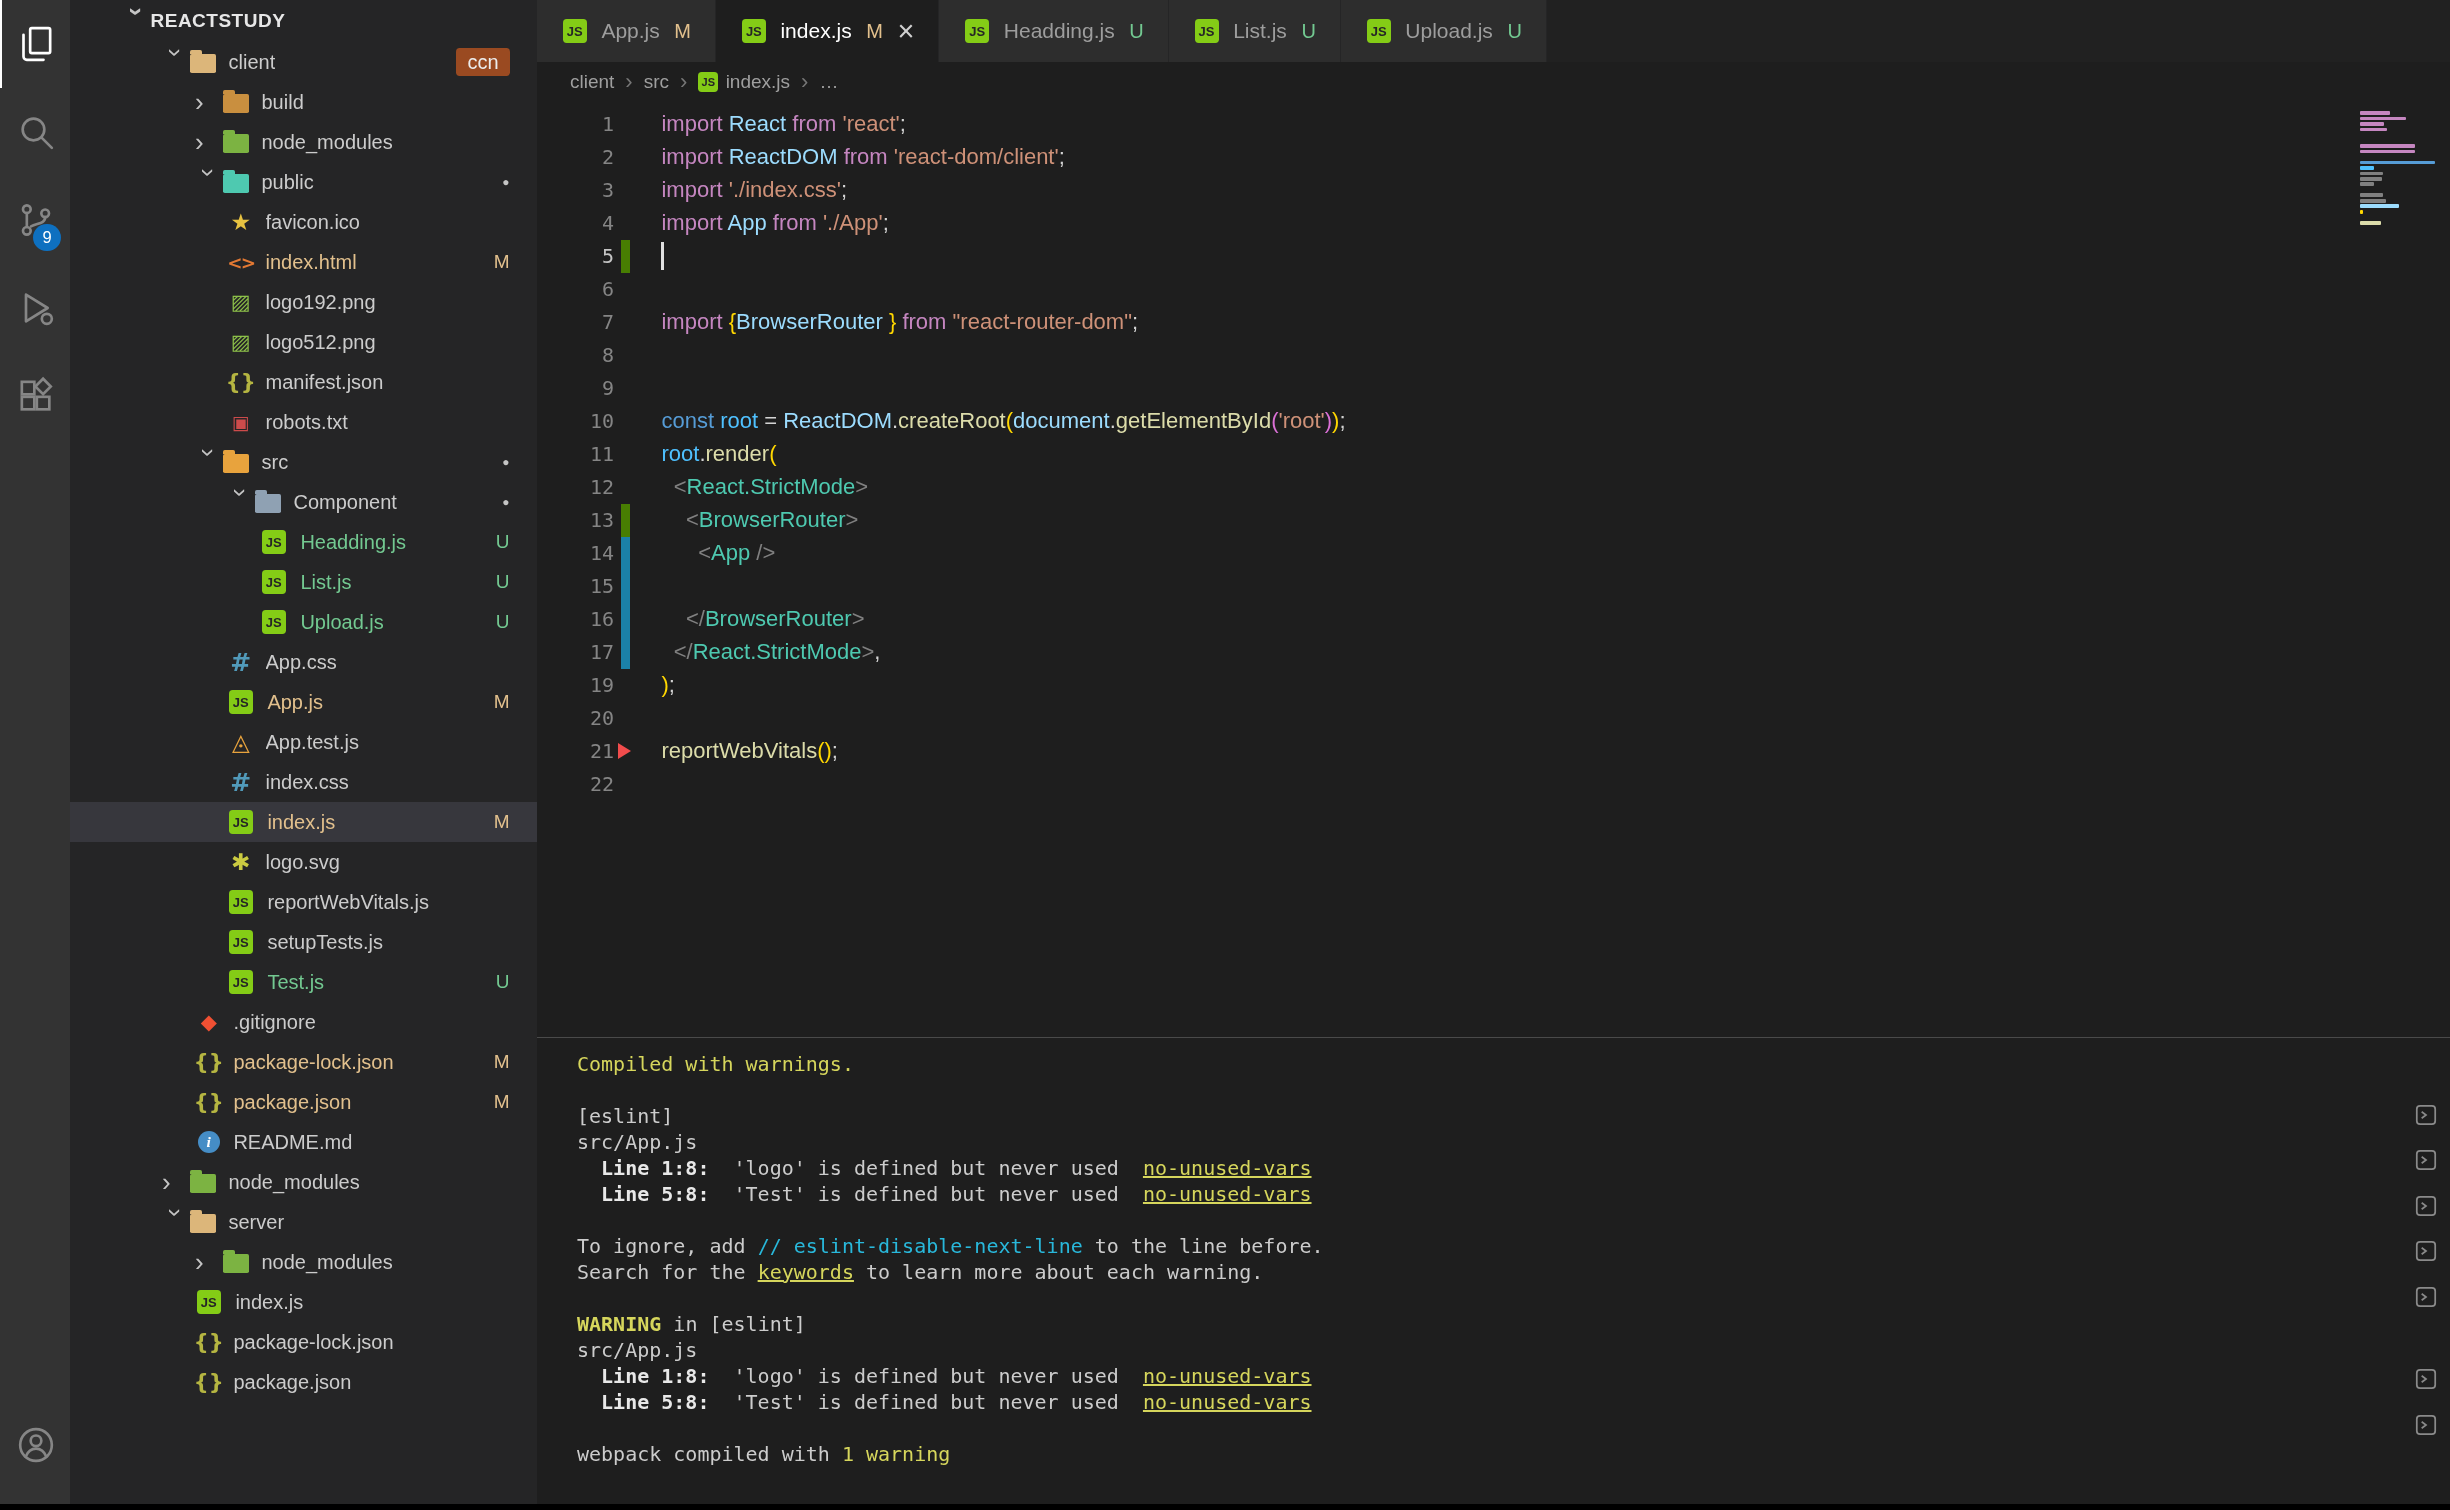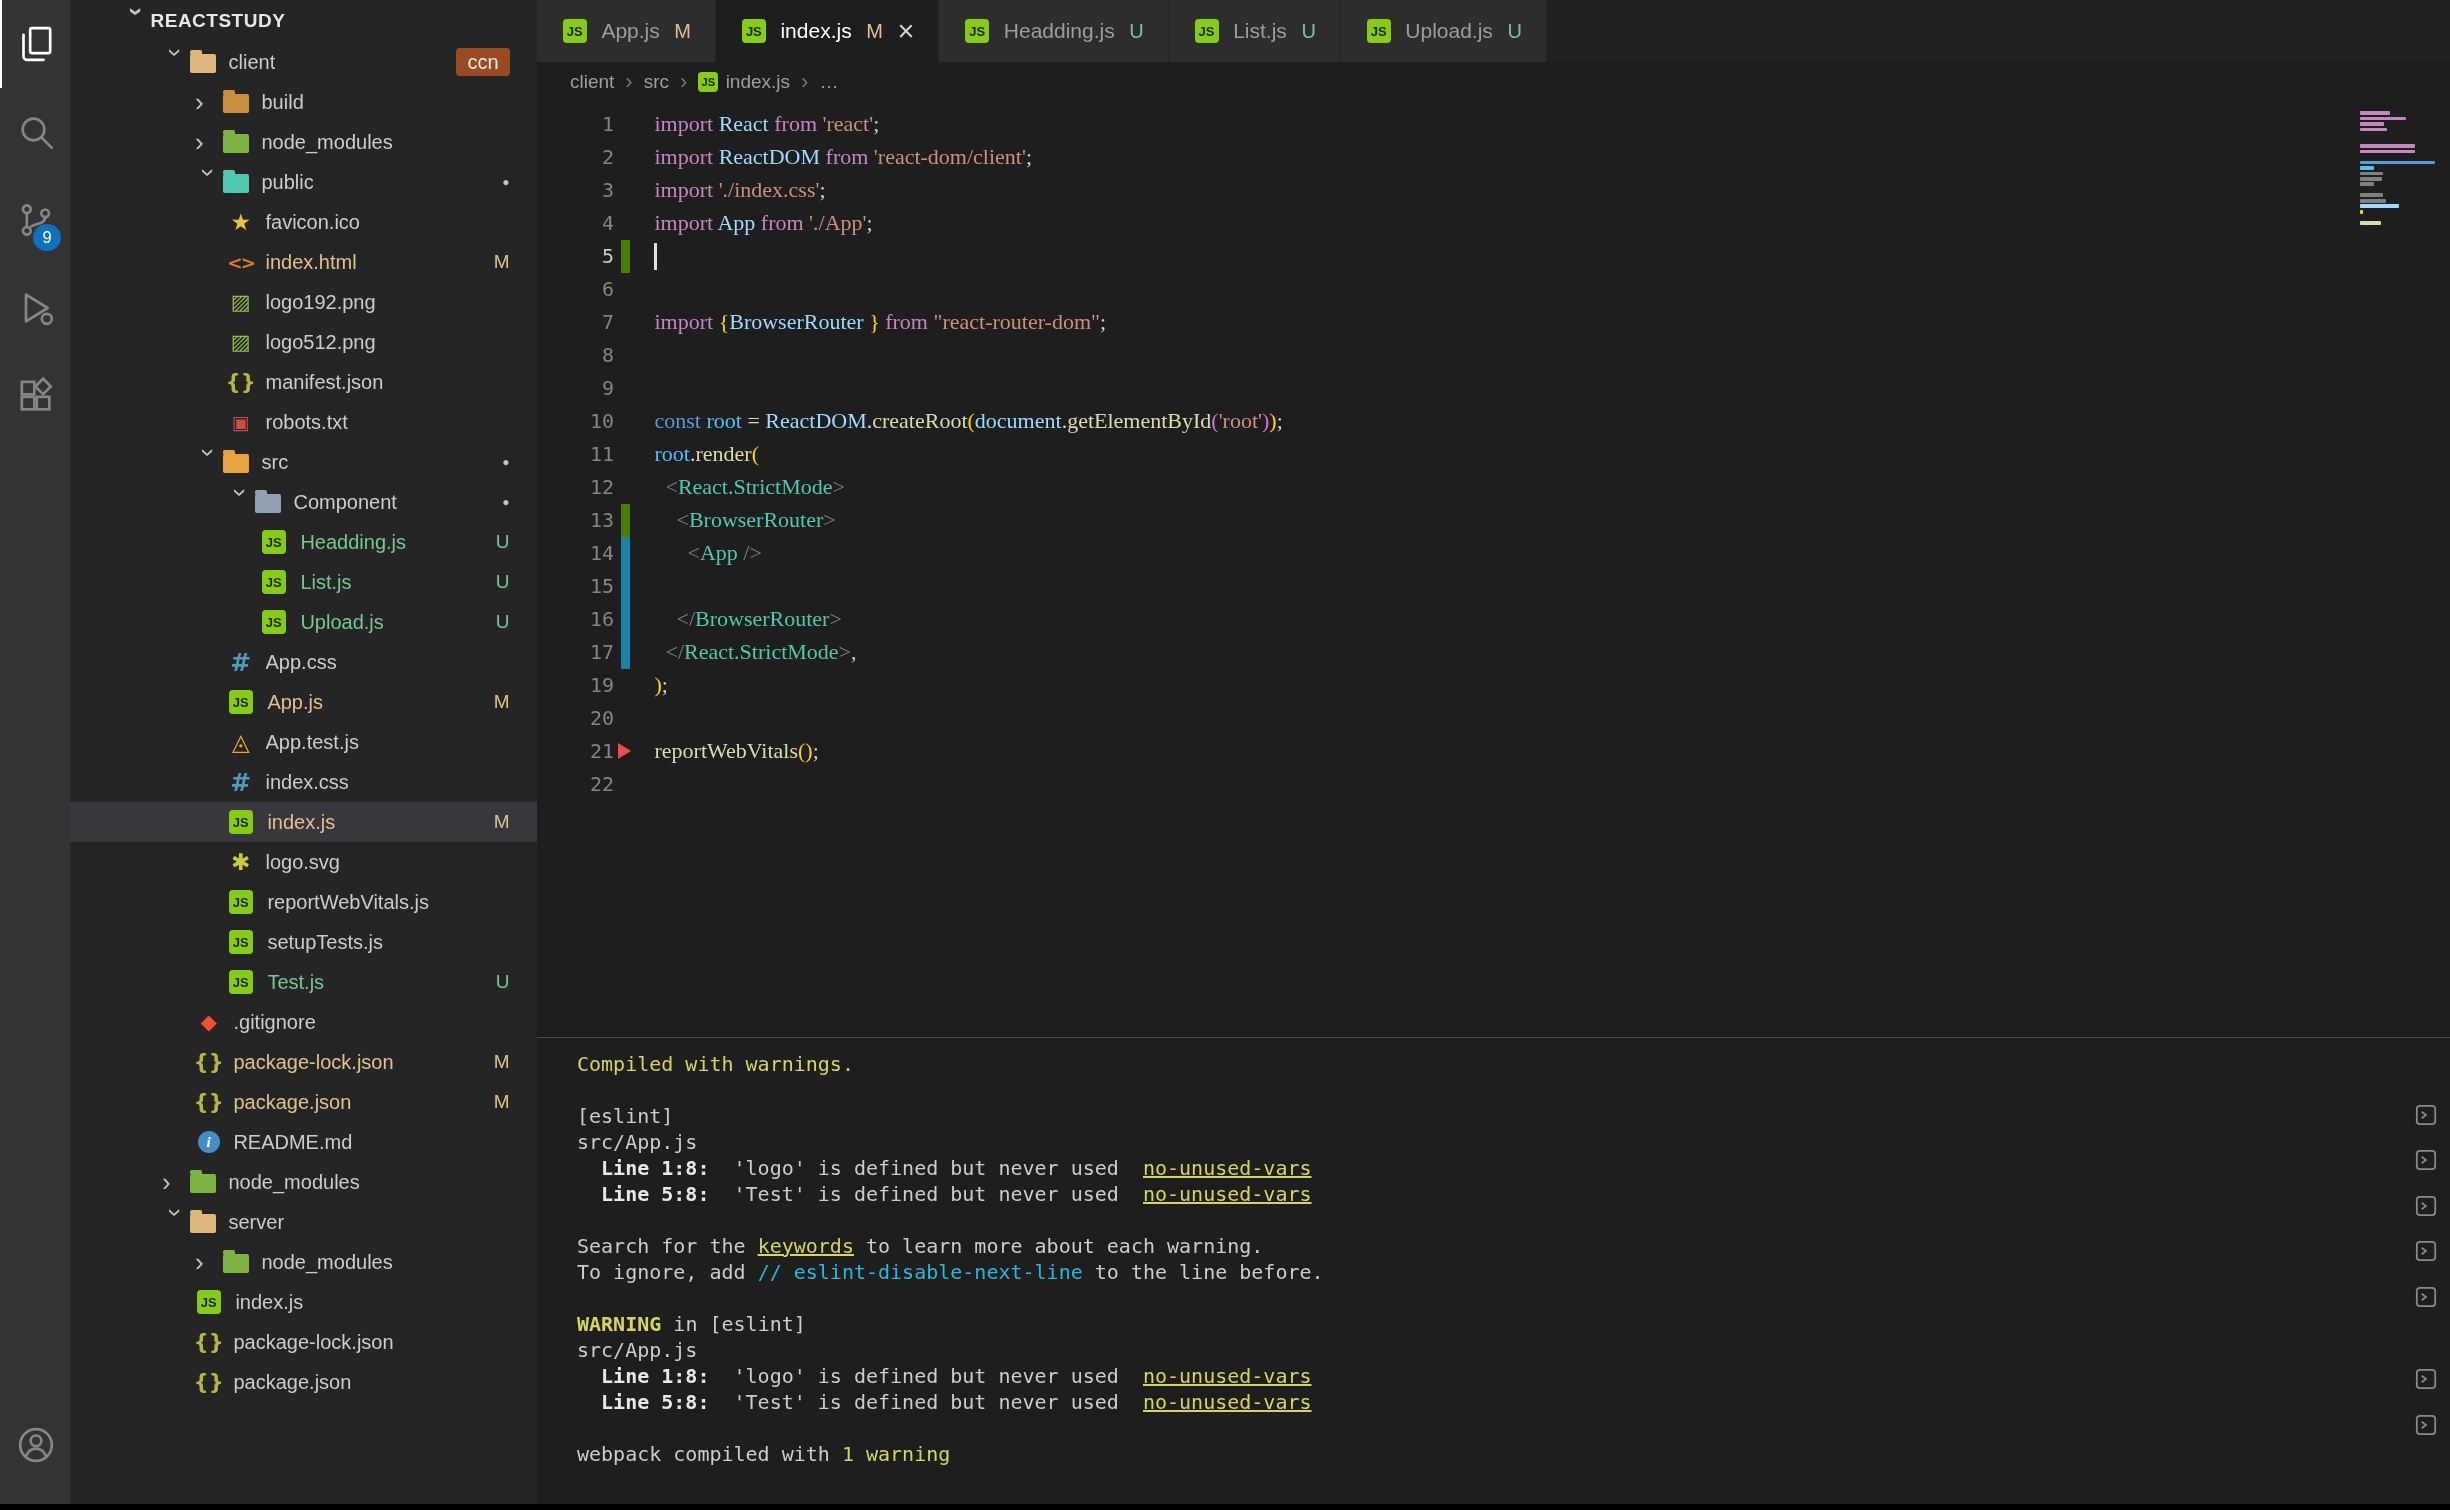--- a/index.html
+++ b/index.html
@@ -67,21 +67,21 @@
 
   
   .editor{flex:1;position:relative;background:var(--bg-editor);overflow:hidden;padding-top:5.5px;min-height:0}
   .cline{display:flex;height:33px;align-items:center}
   .lnum{width:77px;text-align:right;color:var(--line-number);font-family:"DejaVu Sans Mono","Liberation Mono",monospace;font-size:20px;flex:none}
   .lnum.active{color:#c6c6c6}
   .ldeco{width:9.2px;height:33px;margin-left:7.3px;flex:none;position:relative}
   .d-added{background:var(--deco-added)}
   .d-modified{background:var(--deco-modified)}
   .d-error::before{content:"";position:absolute;left:-3.7px;top:8.2px;border-left:13.7px solid var(--deco-error);border-top:8.2px solid transparent;border-bottom:8.2px solid transparent}
-  .ltext{font-family:Liberation Serif, serif;font-size:22px;white-space:pre;margin-left:24px}
+  .ltext{font-family:Liberation Sans, sans-serif;font-size:22px;white-space:pre;margin-left:31px}
   .cursor{display:inline-block;width:2.7px;height:27.5px;background:#e0e0e0;vertical-align:middle}
   .tk-pk{color:var(--tok-pk)}.tk-bl{color:var(--tok-bl)}.tk-id{color:var(--tok-id)}.tk-cst{color:var(--tok-cst)}
   .tk-fn{color:var(--tok-fn)}.tk-cl{color:var(--tok-cl)}.tk-st{color:var(--tok-st)}.tk-pu{color:var(--tok-pu)}
   .tk-bg{color:var(--tok-bg)}.tk-bp{color:var(--tok-bp)}.tk-tb{color:var(--tok-tb)}
   .minimap{position:absolute;top:9.2px;right:9.2px;width:81px;display:flex;flex-direction:column;gap:1.8px;cursor:pointer}
   .mm-bar{height:3.7px;border-radius:0.9px}
 
   
   .panel{height:467px;border-top:0.9px solid #4a4a4a;position:relative;flex:none;background:var(--bg-editor);overflow:hidden}
   .panel-header{height:55px;display:flex;align-items:center;padding-left:40px;gap:51px}
@@ -502,22 +502,22 @@
       </div>
       <div class="panel">
         <div class="terminal">
             <div class="term-line"><span class="ts-y">Compiled with warnings.</span></div>
             <div class="term-line">&nbsp;</div>
             <div class="term-line"><span class="ts-t">[eslint] </span></div>
             <div class="term-line"><span class="ts-t">src/App.js</span></div>
             <div class="term-line"><span class="ts-tb">  Line 1:8:</span><span class="ts-t">  'logo' is defined but never used  </span><span class="ts-ly">no-unused-vars</span></div>
             <div class="term-line"><span class="ts-tb">  Line 5:8:</span><span class="ts-t">  'Test' is defined but never used  </span><span class="ts-ly">no-unused-vars</span></div>
             <div class="term-line">&nbsp;</div>
+            <div class="term-line"><span class="ts-t">To ignore, add </span><span class="ts-c">// eslint-disable-next-line</span><span class="ts-t"> to the line before.</span></div>
             <div class="term-line"><span class="ts-t">Search for the </span><span class="ts-ly">keywords</span><span class="ts-t"> to learn more about each warning.</span></div>
-            <div class="term-line"><span class="ts-t">To ignore, add </span><span class="ts-c">// eslint-disable-next-line</span><span class="ts-t"> to the line before.</span></div>
             <div class="term-line">&nbsp;</div>
             <div class="term-line"><span class="ts-yb">WARNING</span><span class="ts-t"> in [eslint] </span></div>
             <div class="term-line"><span class="ts-t">src/App.js</span></div>
             <div class="term-line"><span class="ts-tb">  Line 1:8:</span><span class="ts-t">  'logo' is defined but never used  </span><span class="ts-ly">no-unused-vars</span></div>
             <div class="term-line"><span class="ts-tb">  Line 5:8:</span><span class="ts-t">  'Test' is defined but never used  </span><span class="ts-ly">no-unused-vars</span></div>
             <div class="term-line">&nbsp;</div>
             <div class="term-line"><span class="ts-t">webpack compiled with </span><span class="ts-y">1 warning</span></div>
           </div>
         <div class="panel-side">
             <span><svg viewBox="0 0 24 24">

